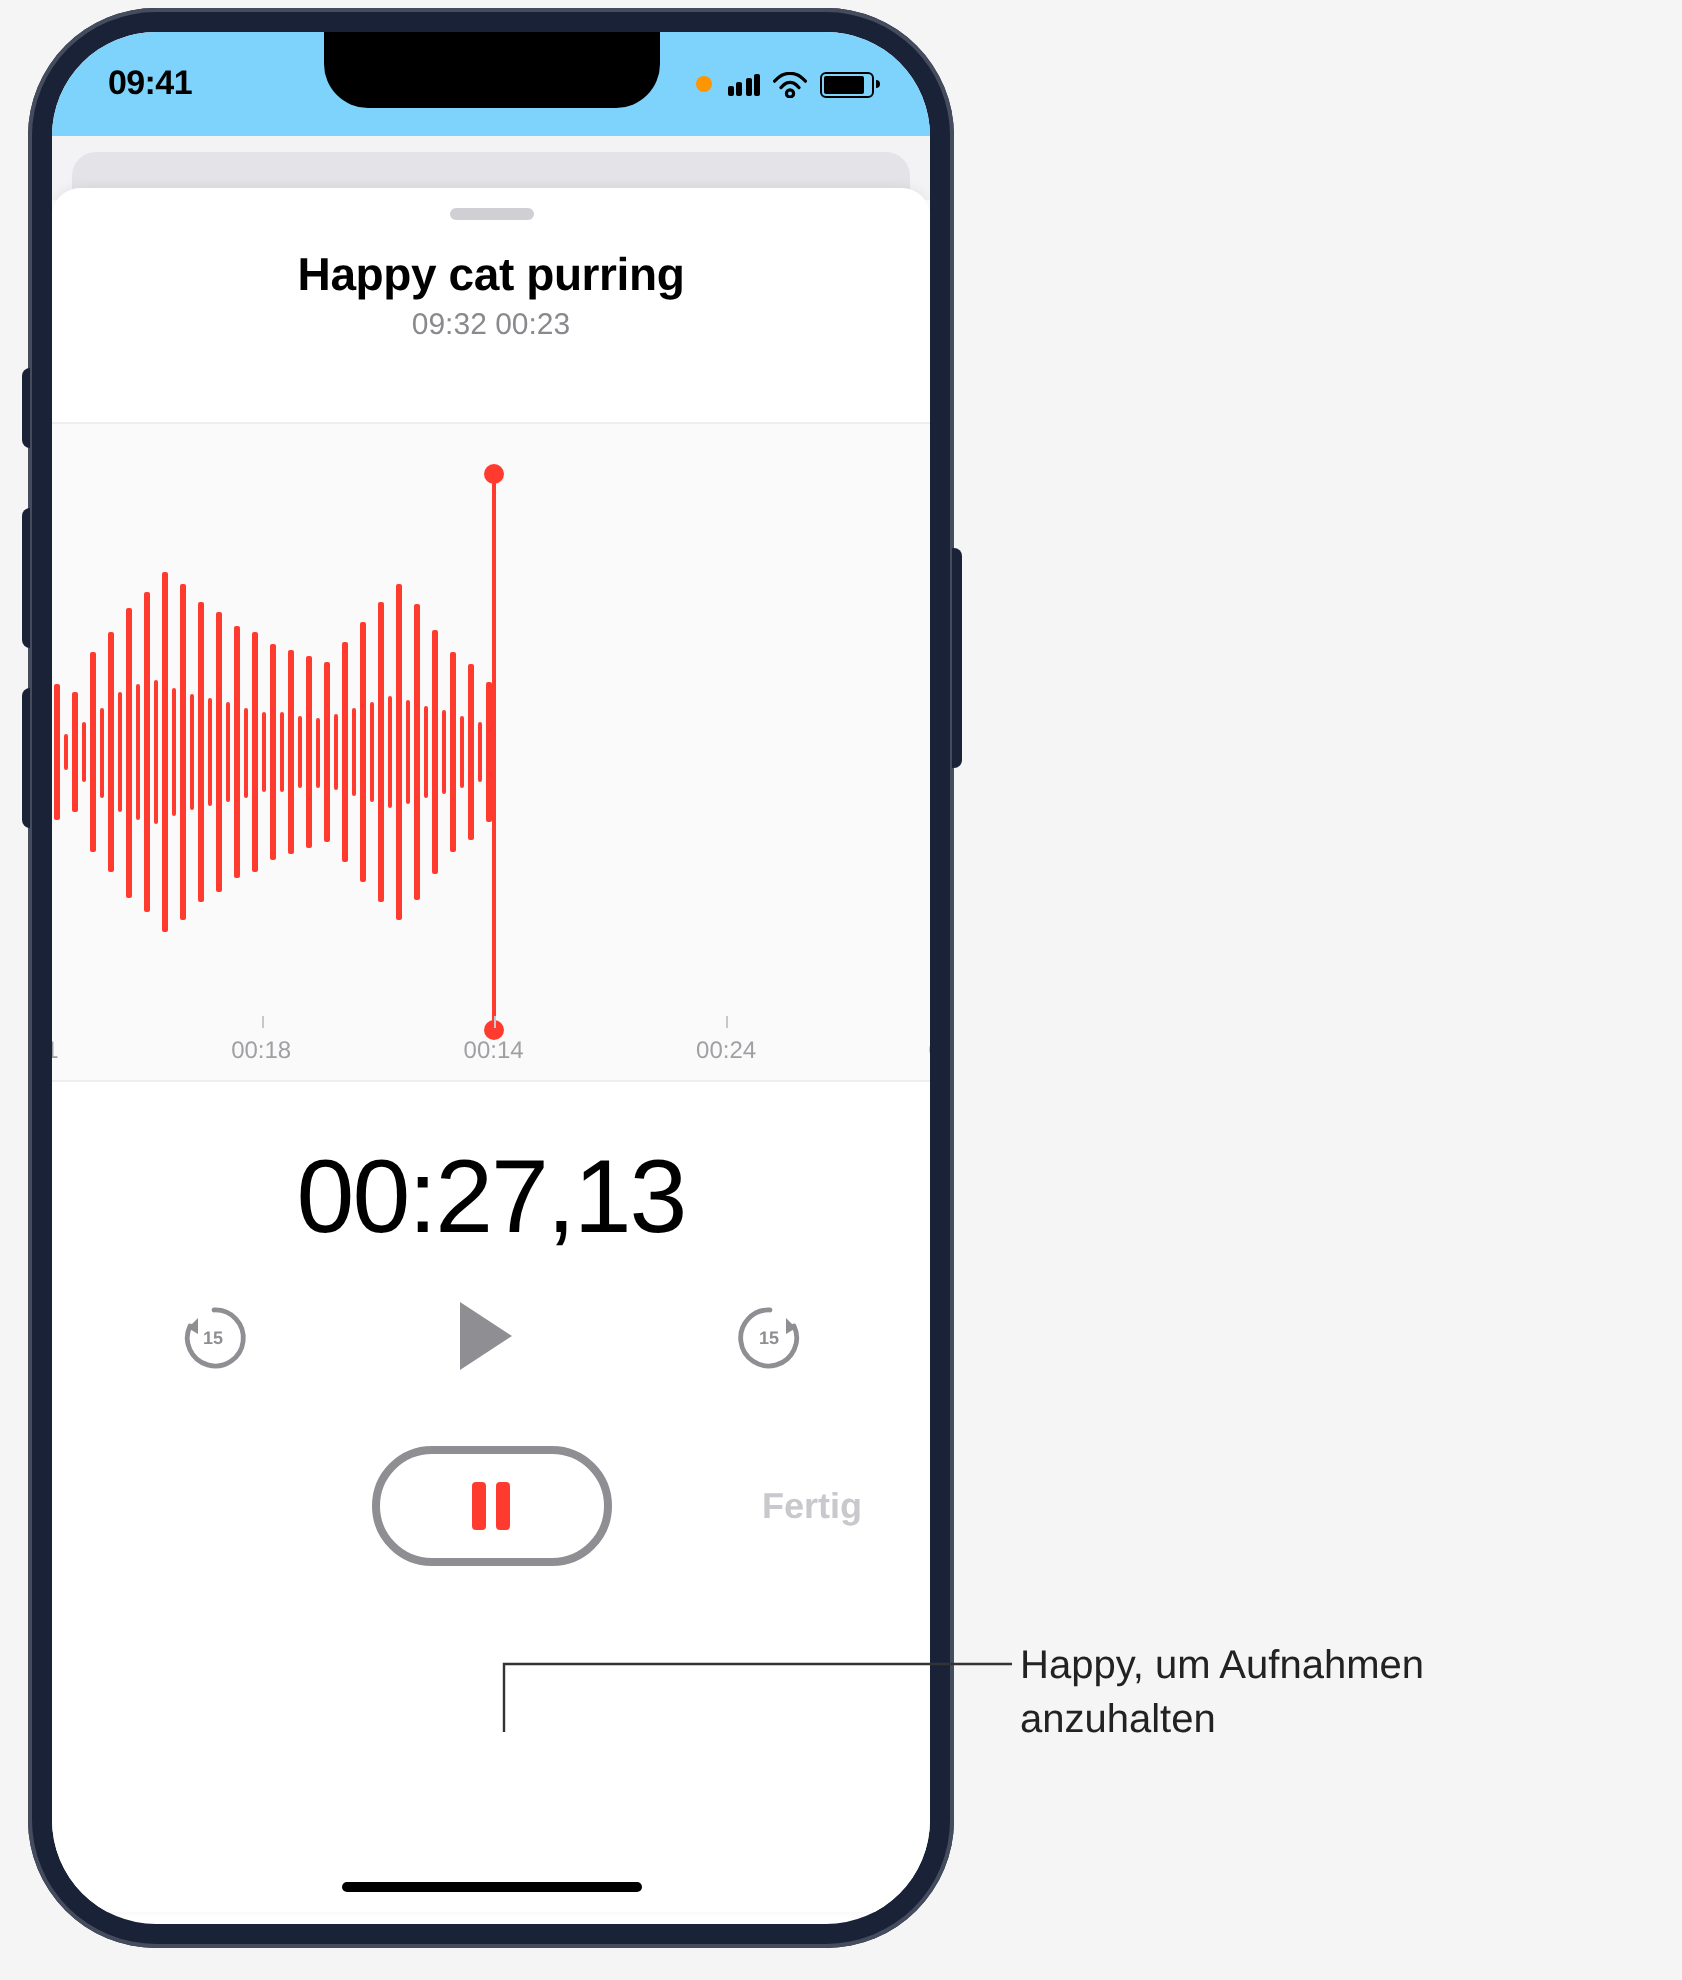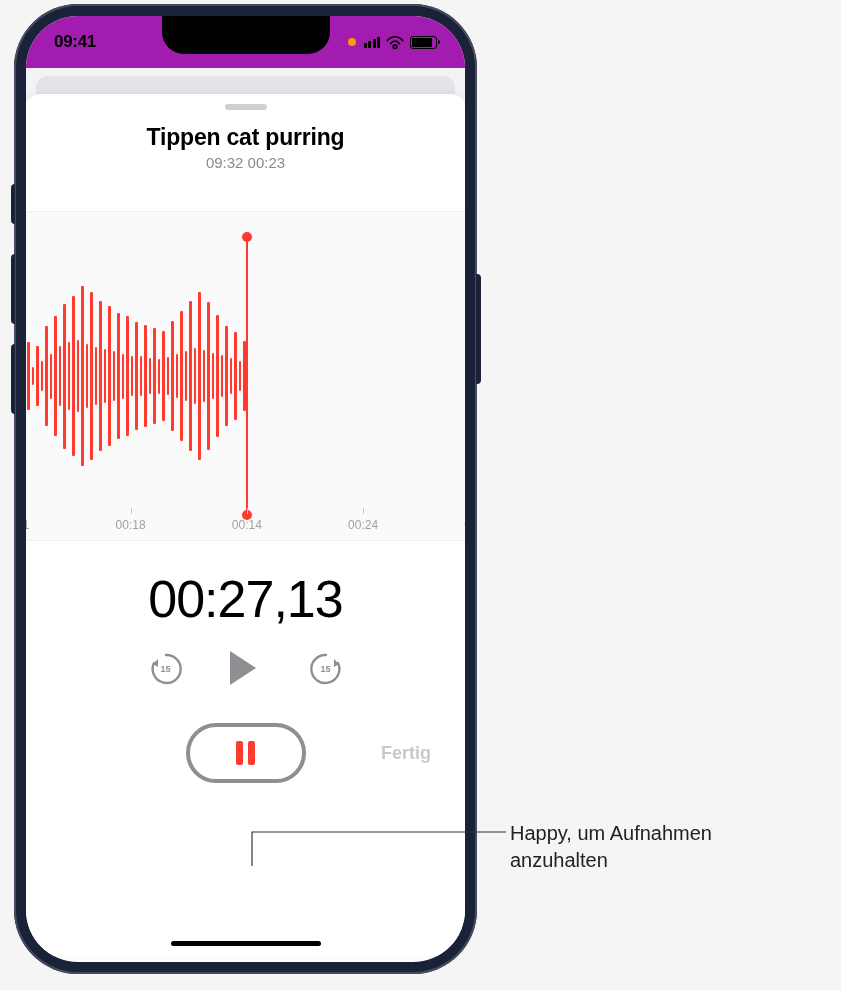--- a/index.html
+++ b/index.html
@@ -70,21 +70,21 @@
       z-index: 100;
     }
 
     .status-bar {
       position: relative;
       height: 52px;
       display: flex;
       justify-content: space-between;
       align-items: center;
       padding: 0 28px;
-      background: #a21caf;
+      background: #7dd3fc;
     }
 
     .status-time {
       font-size: 17px;
       font-weight: 600;
       letter-spacing: -0.3px;
     }
 
     .status-icons {
       display: flex;
@@ -274,21 +274,21 @@
       font-weight: 400;
       font-variant-numeric: tabular-nums;
       letter-spacing: -1px;
       margin: 28px 0 20px;
     }
 
     .playback-controls {
       display: flex;
       justify-content: center;
       align-items: center;
-      gap: 41px;
+      gap: 100px;
       margin-bottom: 34px;
     }
 
     .skip-btn {
       width: 38px;
       height: 38px;
       color: #8e8e93;
       position: relative;
       display: flex;
       align-items: center;
@@ -406,21 +406,21 @@
         </div>
       </div>
     </div>
 
     <div class="back-sheet"></div>
 
     <div class="sheet">
       <div class="grabber"></div>
 
       <div class="title-block">
-        <div class="rec-title">Tippen cat purring</div>
+        <div class="rec-title">Happy cat purring</div>
         <div class="rec-meta">09:32  00:23</div>
       </div>
 
       <div class="waveform-area">
         <div class="waveform">
           <div class="wave-bars" id="wave-bars" style="position: absolute; right: 50%; top: 0px; bottom: 0px;">
               <div class="wave-bar" style="height: 68px;"></div>
               <div class="wave-bar" style="height: 18px;"></div>
               <div class="wave-bar" style="height: 60px;"></div>
               <div class="wave-bar" style="height: 30px;"></div>

